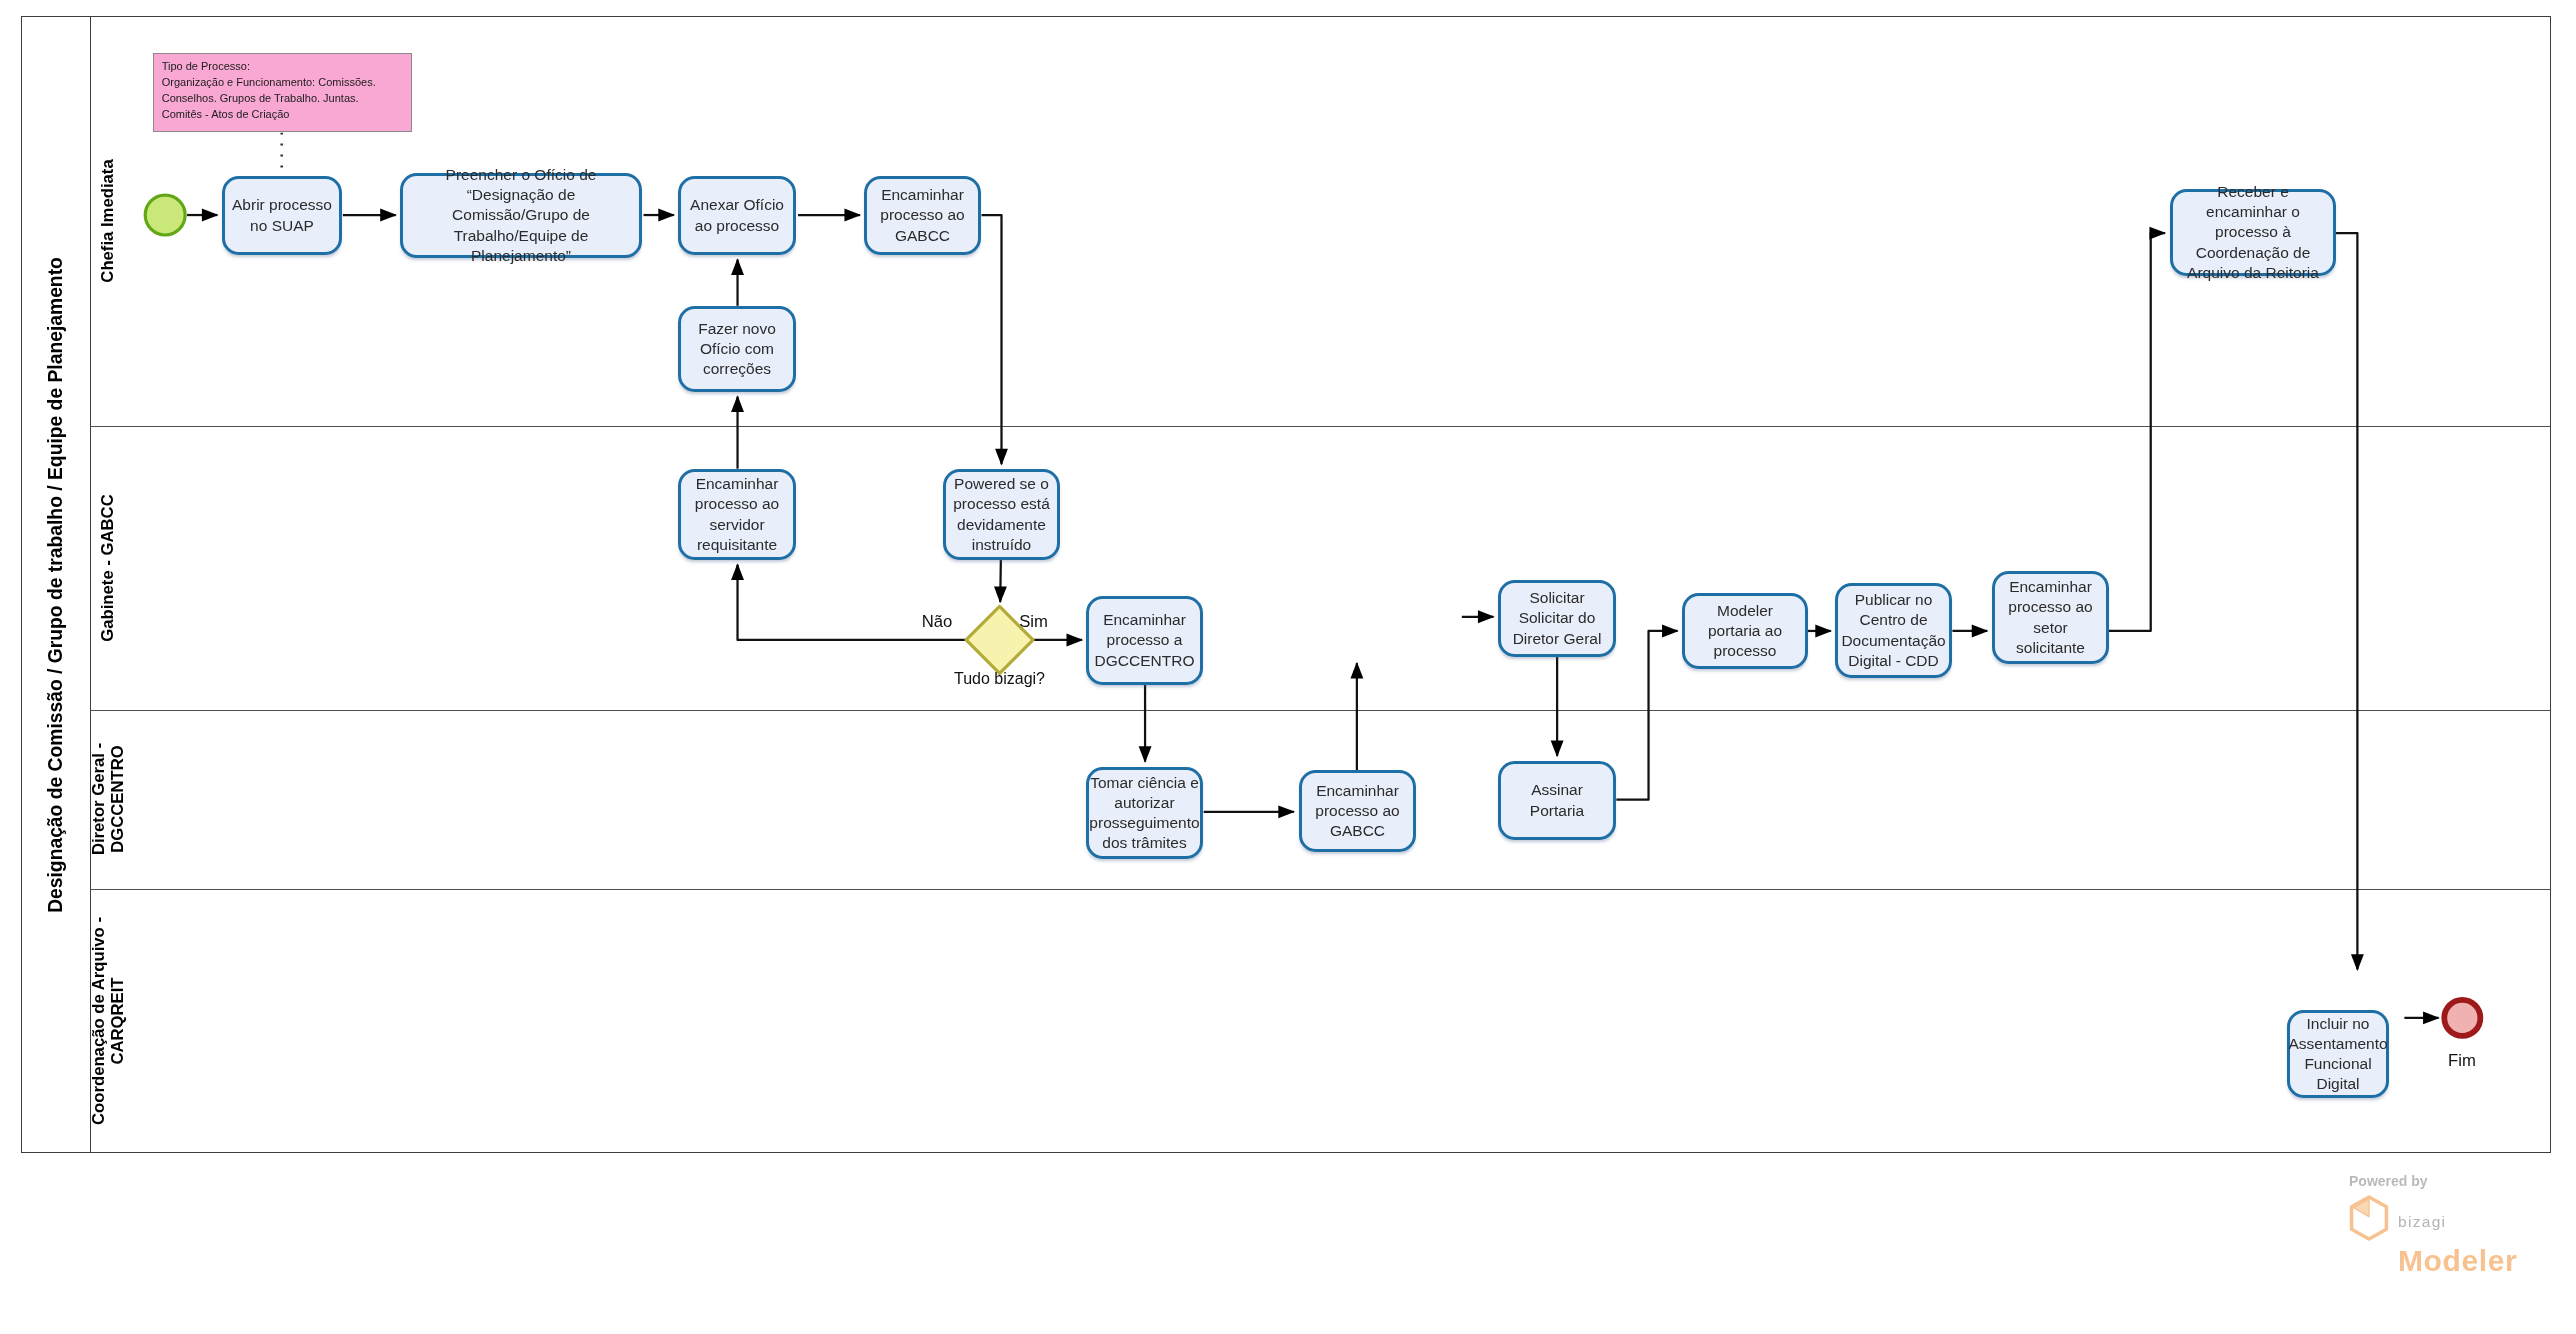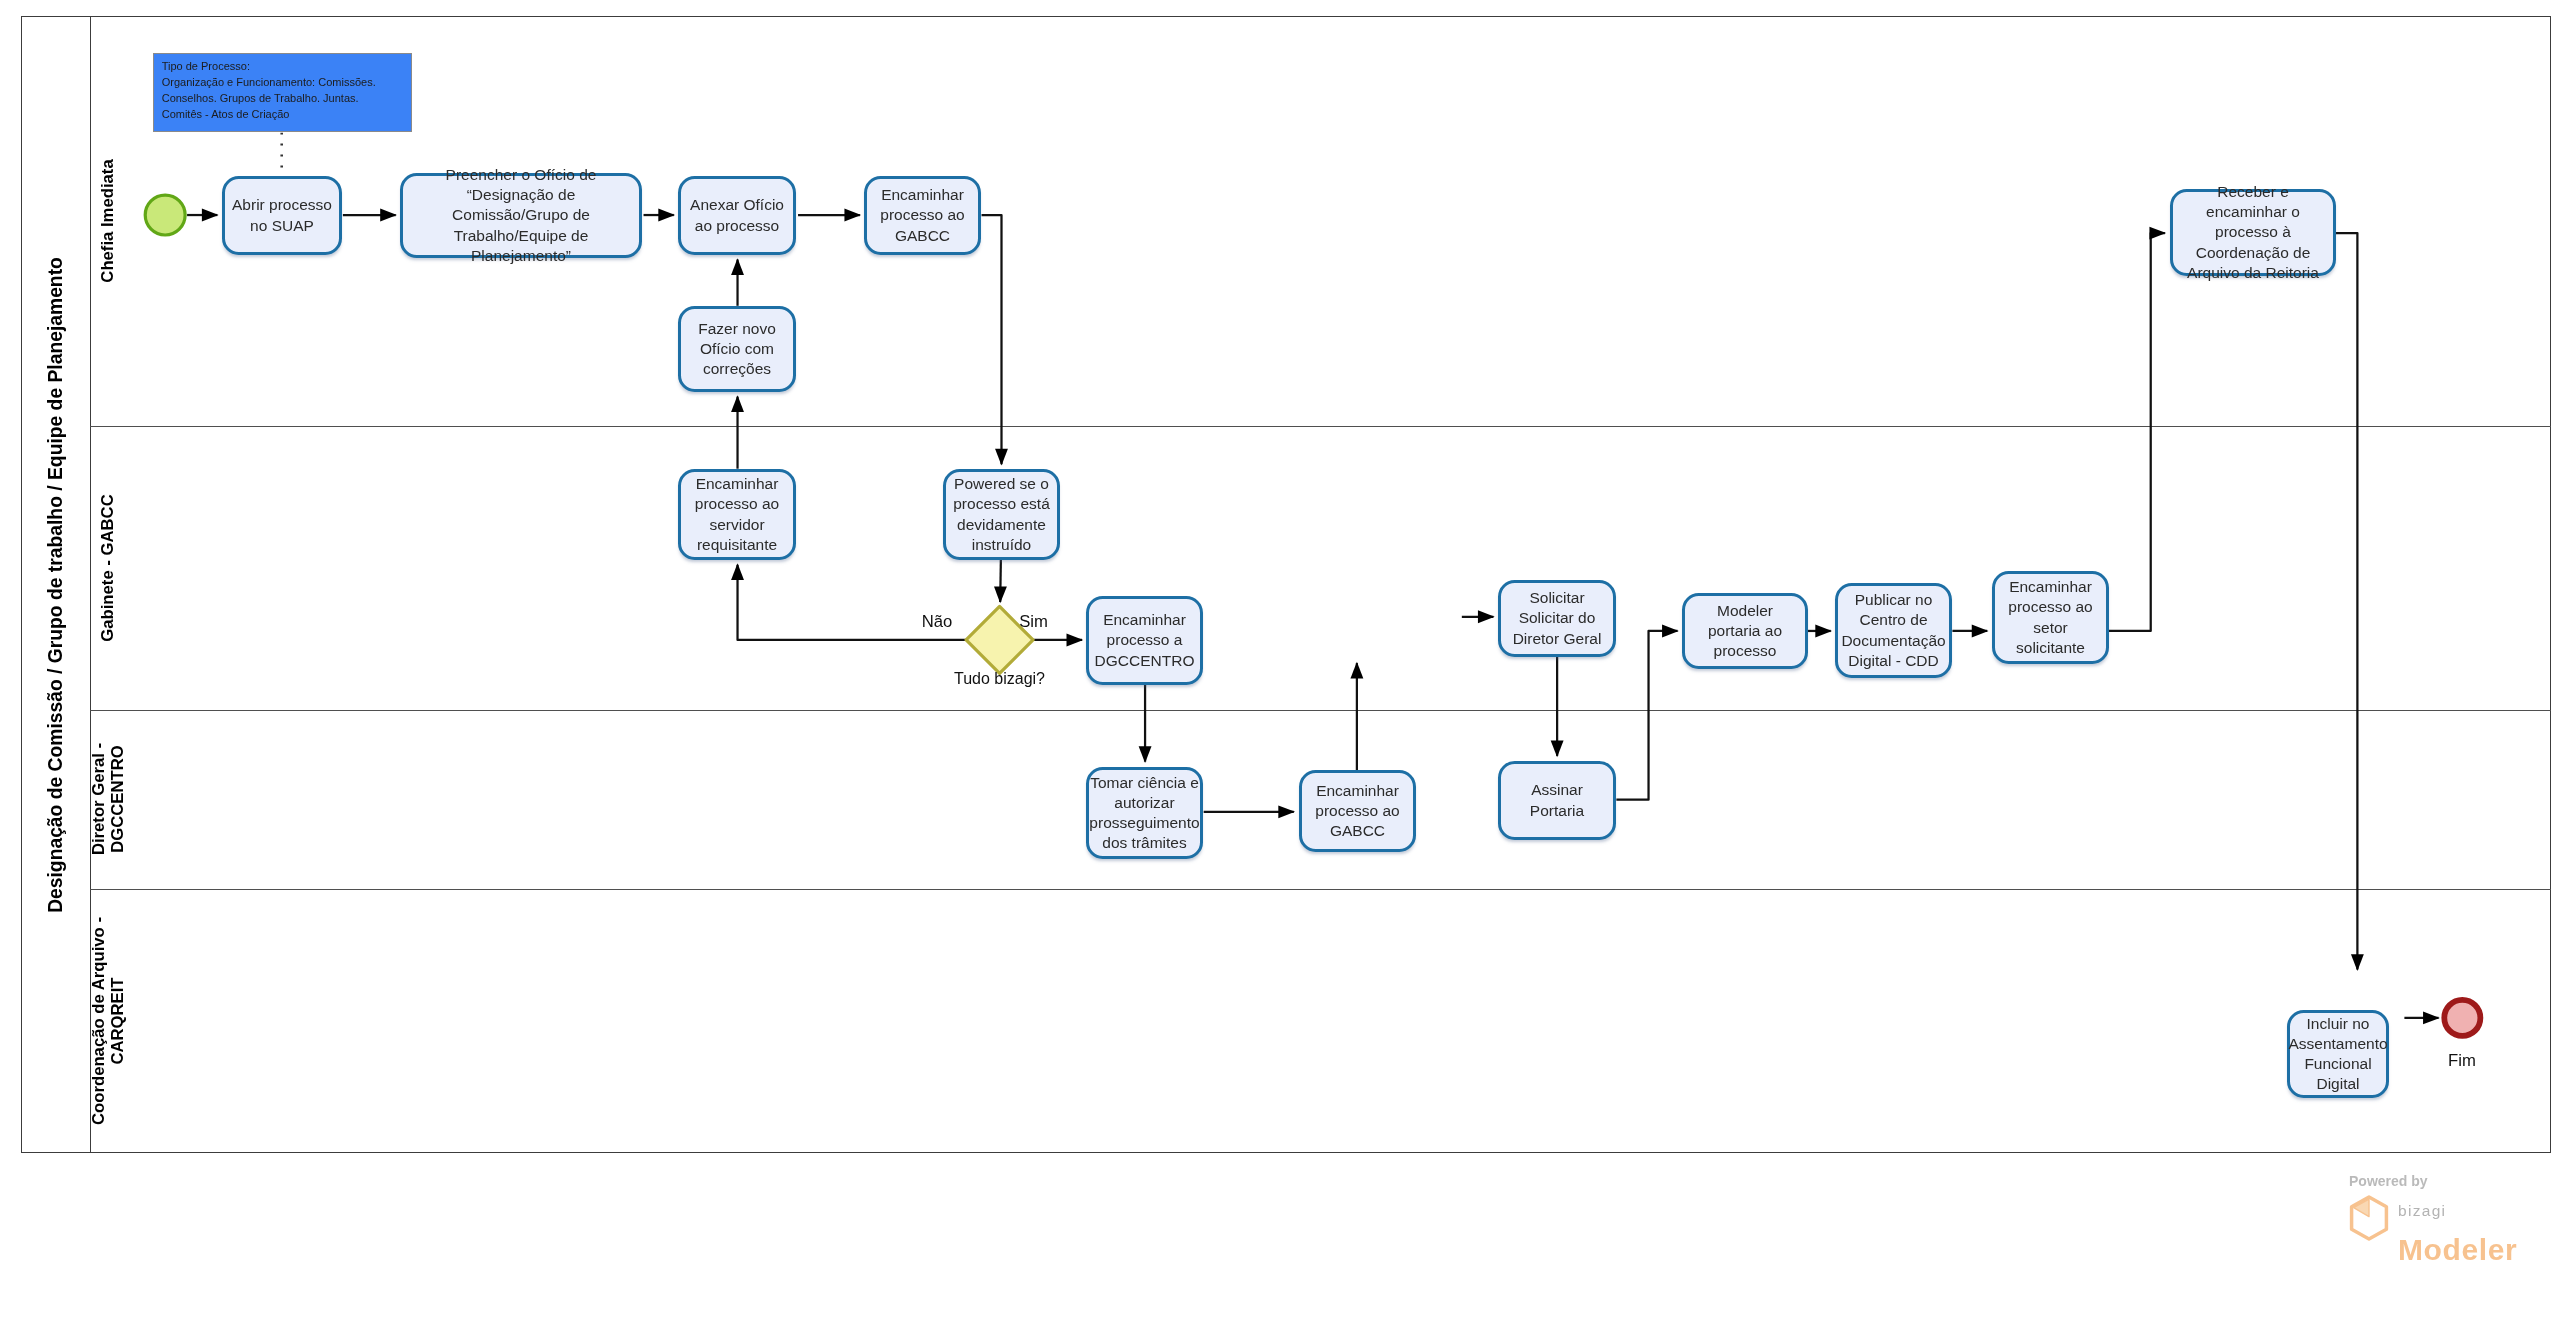--- a/index.html
+++ b/index.html
@@ -30,32 +30,32 @@
   .lane-label .rot{font-size:16.7px;}
   .task{
     position:absolute; box-sizing:border-box;
     background:var(--task-fill); border:3.2px solid var(--task-border);
     border-radius:16.7px; display:flex; align-items:center; justify-content:center;
     text-align:center; font-size:15.5px; line-height:1.3; color:#2b2b2b;
     padding:3.9px 6.4px; box-shadow:0 3.2px 3.2px -1.9px rgba(80,100,140,.35);
   }
   .annotation{
     position:absolute; left:153px; top:53px; width:259px; min-height:79px;
-    box-sizing:border-box; border:1.9px solid #8a8a8a; background:#3b82f6;
+    box-sizing:border-box; border:1.9px solid #8a8a8a; background:#f9a8d4;
     font-size:11px; line-height:1.45; padding:5.2px 7.7px; white-space:pre-line; color:#1c1c1c;
   }
   .float-label{position:absolute; font-size:16.7px; color:#111; text-align:center;}
   svg.flows{position:absolute; left:0; top:0;}
   .flow{stroke:var(--line-color); stroke-width:3.5; fill:none; stroke-linejoin:round;}
   .assoc{stroke:#333; stroke-width:4; fill:none; stroke-dasharray:3 14;}
   .watermark{position:absolute; left:2349px; top:1173px; opacity:.85;}
   .wm-powered{font-size:14px; font-weight:600; color:var(--wm-gray); margin-bottom:6.4px;}
   .wm-row{display:flex; align-items:flex-start;}
   .wm-texts{margin-left:9px;}
-  .wm-bizagi{font-size:15.5px; color:#a6a6a6; letter-spacing:1.3px; margin-top:7px;}
+  .wm-bizagi{font-size:15.5px; color:#a6a6a6; letter-spacing:1.3px; margin-top:18px;}
   .wm-modeler{font-size:30px; color:var(--wm-orange); font-weight:600; margin-top:13px; letter-spacing:0.6px;}
 </style>
 </head>
 <body>
 
 <div id="canvas">
 
   <div class="pool"></div>
   <div class="pool-divider"></div>
   <div class="lane-sep" style="top:426px"></div>

